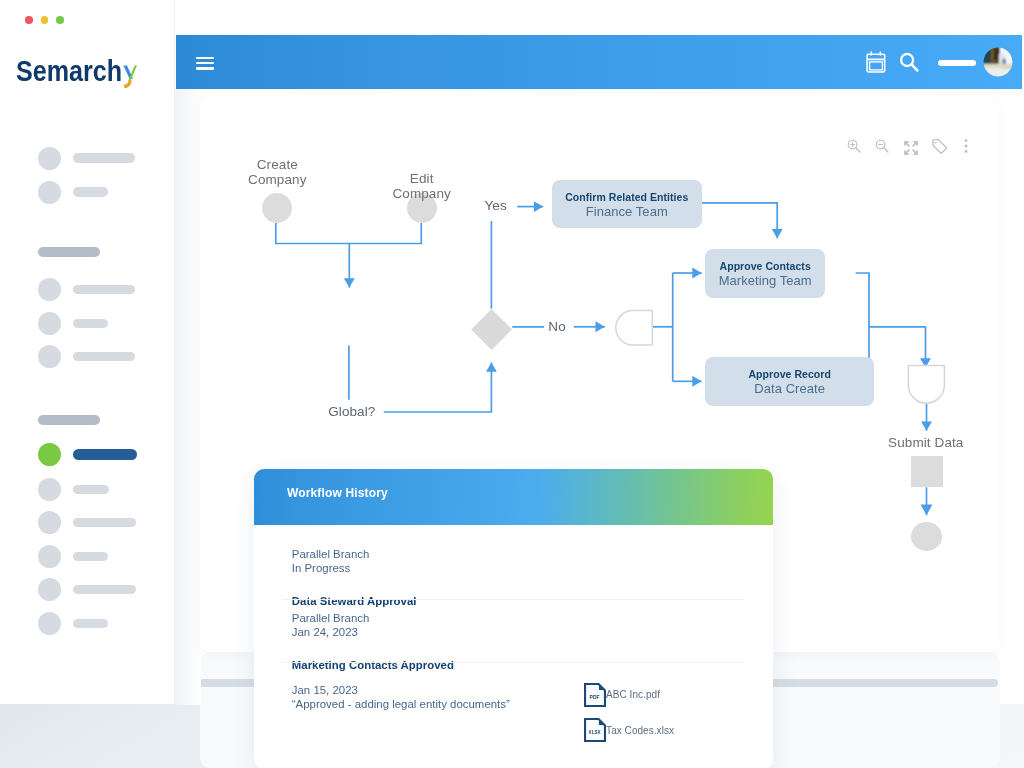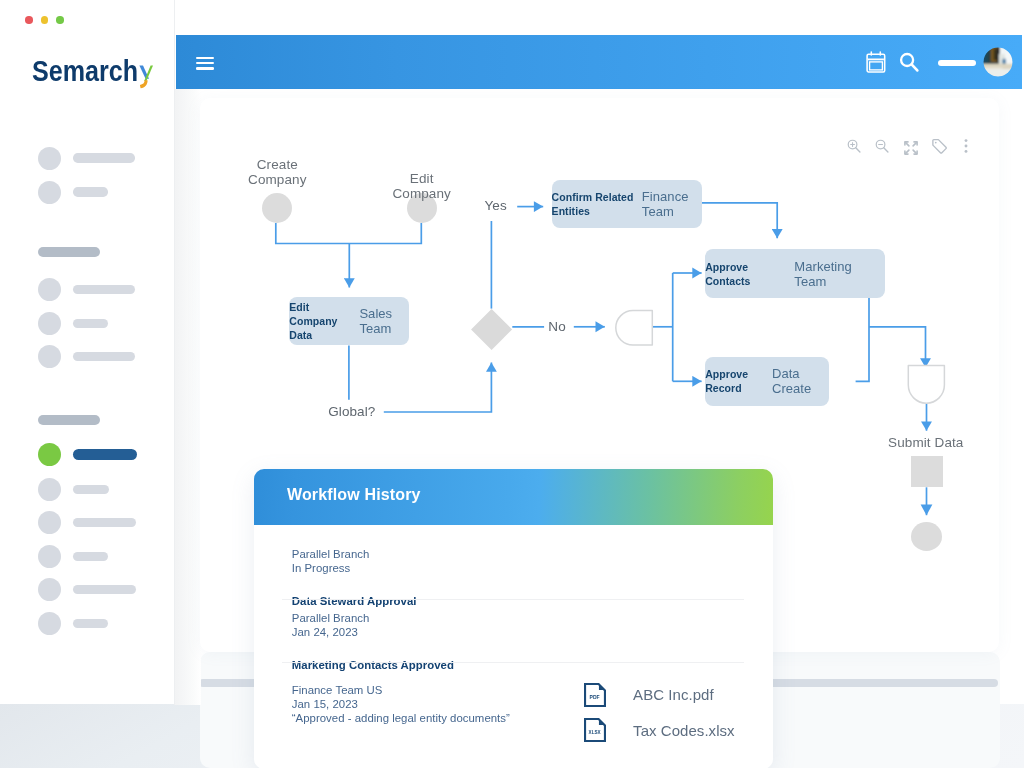--- a/index.html
+++ b/index.html
@@ -28,21 +28,21 @@
   }
   .mainwin { position:absolute; left:0; top:0; width:1024px; height:705px; background:#fff; }
 
   
   .tl { position:absolute; border-radius:50%; width:7.5px; height:7.5px; top:16px; }
 
   
   .sidebar-div { position:absolute; left:174px; top:0; width:1px; height:705px; background:#edeff1; }
   .content-gutter { position:absolute; left:175px; top:89px; width:26px; height:616px;
       background:linear-gradient(90deg, #f2f3f4 0%, #f5f6f7 30%, #fafbfb 70%, #ffffff 100%); }
-  .logo { position:absolute; left:32px; top:57px; }
+  .logo { position:absolute; left:16px; top:57px; }
 
   .nav-dot { position:absolute; width:23px; height:23px; border-radius:50%; background:#d6dae1; left:38px; }
   .nav-bar { position:absolute; left:73px; height:9.5px; border-radius:4.75px; background:#d6dae1; }
   .nav-head { position:absolute; left:38px; height:10px; border-radius:5px; background:#b3bcc7; width:62px; }
 
   
   .appbar { position:absolute; left:176px; top:35px; width:846px; height:54px; background:linear-gradient(90deg,#2d8ad7 0%, #3795e2 26%, #47abf8 100%); }
   .ham-bar { position:absolute; height:2.6px; width:17.5px; background:#fff; border-radius:1.3px; left:196px; }
   .hdr-pill { position:absolute; left:938px; top:60px; width:38px; height:6px; border-radius:3px; background:#fff; }
   .avatar { position:absolute; left:982.5px; top:46.8px; width:30px; height:30px; border-radius:50%; overflow:hidden; }
@@ -53,41 +53,41 @@
 
 
   
   .wf { position:absolute; left:196px; top:98px; width:804px; height:480px; }
   .wf-lines { position:absolute; left:0; top:0; }
   .node-circle { position:absolute; width:30px; height:30px; border-radius:50%; background:#dcdcdc; }
   .node-square { position:absolute; background:#dcdcdc; }
   .node-label { position:absolute; font-size:13.5px; color:#6a7178; text-align:center; line-height:15px; letter-spacing:0.1px; }
   .node-label-top { }
   .diamond { position:absolute; background:#dadada; transform:rotate(45deg); }
-  .task { position:absolute; background:#d2dfeb; border-radius:8px; display:flex; flex-direction:row;
+  .task { position:absolute; background:#d2dfeb; border-radius:8px; display:flex; flex-direction:column;
           align-items:center; justify-content:center; }
   .task-t { font-size:10.5px; font-weight:bold; color:#16456e; letter-spacing:0.05px; line-height:14px; }
   .task-s { font-size:13px; color:#4a6e8e; line-height:15px; letter-spacing:0.05px; }
   .edge-label { position:absolute; font-size:13.5px; color:#5e666e; letter-spacing:0.1px; }
 
 
   
   .hist { position:absolute; left:254.4px; top:469.4px; width:519.1px; height:300px;
           background:#fff; border-radius:10px; box-shadow:0 7px 24px rgba(110,135,170,0.14); overflow:hidden; }
   .hist-hd { position:absolute; left:0; top:0; width:519.1px; height:56px;
              background:linear-gradient(93deg,#2f8ed9 0%, #3594de 8%, #48a9ec 49%, #4cadee 55%, #6bc1a2 76%, #8ccf62 93%, #96d44d 100%); }
-  .hist-title { position:absolute; left:32.6px; top:17px; font-size:16px; font-weight:bold; color:#fff; letter-spacing:0.15px; }
+  .hist-title { position:absolute; left:32.6px; top:17px; font-size:12px; font-weight:bold; color:#fff; letter-spacing:0.15px; }
   .hist-body { position:absolute; left:0; top:0; width:519.1px; }
   .hist-row { position:absolute; left:37.4px; }
   .h-line { font-size:11.4px; color:#45668e; line-height:13.9px; letter-spacing:0.02px; white-space:nowrap; }
   .h-bold { font-weight:bold; color:#134272;margin-top:19px; }
   .hist-sep { position:absolute; left:27.6px; width:462px; height:1px; background:#eff0f2; }
   .h-att { position:absolute; left:329.7px; }
   .att { display:flex; align-items:center; margin-bottom:11.2px; }
-  .att-name { margin-left:27px; font-size:15px; color:#5d6d80; letter-spacing:0.05px;text-align:center; }
+  .att-name { margin-left:0; font-size:10px; color:#5d6d80; letter-spacing:0.05px;text-align:center; }
 
   
   .ctool { position:absolute; top:138px; }
 </style>
 </head>
 <body>
 
 <div id="root">
   <div class="mainwin"></div>
   <div class="bg-far"></div>
@@ -221,39 +221,35 @@
         <path d="M730.5,389.3 L730.5,417.2" marker-end="url(#ah2)"></path>
       </g>
     </svg>
 
     <div class="node-circle" style="left:66.3px;top:95px"></div>
     <div class="node-label node-label-top" style="left:26.3px;top:58.5px;width:110px"><span>Create</span><br><span>Company</span></div>
 
     <div class="node-circle" style="left:210.7px;top:95px"></div>
     <div class="node-label node-label-top" style="left:170.7px;top:73px;width:110px"><span>Edit</span><br><span>Company</span></div>
 
-    <div class="task" style="left:93.3px;top:199.1px;width:119.3px;height:48.3px">
-      <div class="task-t">Edit Company Data</div>
-      <div class="task-s">Sales Team</div>
-    </div>
 
     <div class="diamond" style="left:280.9px;top:216.5px;width:29.2px;height:29.2px"></div>
     <div class="edge-label" style="left:132.2px;top:305.6px">Global?</div>
     <div class="edge-label" style="left:288.5px;top:100.4px">Yes</div>
     <div class="edge-label" style="left:352.3px;top:220.6px">No</div>
 
     <div class="task" style="left:355.6px;top:82.3px;width:150.4px;height:47.9px">
       <div class="task-t">Confirm Related Entities</div>
       <div class="task-s">Finance Team</div>
     </div>
-    <div class="task" style="left:509.2px;top:151.4px;width:180px;height:48.7px">
+    <div class="task" style="left:509.2px;top:151.4px;width:120px;height:48.7px">
       <div class="task-t">Approve Contacts</div>
       <div class="task-s">Marketing Team</div>
     </div>
-    <div class="task" style="left:509.2px;top:258.5px;width:124px;height:49.1px">
+    <div class="task" style="left:509.2px;top:258.5px;width:169px;height:49.1px">
       <div class="task-t">Approve Record</div>
       <div class="task-s">Data Create</div>
     </div>
 
     <svg style="position:absolute;left:417.6px;top:211.4px" width="40" height="38" viewBox="0 0 40 38">
       <path d="M38.3,1.6 L19.0,1.6 A17.2,17.2 0 0 0 19.0,36.0 L38.3,36.0 Z" fill="#fff" stroke="#d5d7d9" stroke-width="1.5" stroke-linejoin="round"></path>
     </svg>
     <svg style="position:absolute;left:711.2px;top:266.2px" width="39" height="42" viewBox="0 0 39 42">
       <path d="M1.3,1.4 L37.4,1.4 L37.4,21.1 A18.05,18.05 0 0 1 1.3,21.1 Z" fill="#fff" stroke="#d5d7d9" stroke-width="1.5" stroke-linejoin="round"></path>
     </svg>
@@ -307,21 +303,20 @@
         <div class="h-line h-bold">Data Steward Approval</div>
       </div>
       <div class="hist-sep" style="top:129.5px"></div>
       <div class="hist-row" style="top:142.6px">
         <div class="h-line">Parallel Branch</div>
         <div class="h-line">Jan 24, 2023</div>
         <div class="h-line h-bold">Marketing Contacts Approved</div>
       </div>
       <div class="hist-sep" style="top:192.6px"></div>
       <div class="hist-row" style="top:214.6px">
-        <div class="h-line">Finance Team US</div>
         <div class="h-line">Jan 15, 2023</div>
         <div class="h-line">“Approved - adding legal entity documents”</div>
       </div>
       <div class="h-att" style="top:213.5px">
         <div class="att">
           <svg width="22" height="24" viewBox="0 0 22 24">
             <path d="M1.05,1.05 L14.6,1.05 L20.95,7.4 L20.95,22.95 L1.05,22.95 Z" fill="#fff" stroke="#1b4a78" stroke-width="2.1" stroke-linejoin="miter"></path>
             <path d="M14.95,1.7 L20.3,7.05 L14.95,7.05 Z" fill="#1b4a78"></path>
             <text x="10.6" y="16.3" text-anchor="middle" font-family="Liberation Sans, sans-serif" font-size="5" font-weight="bold" fill="#1b4a78">PDF</text>
           </svg>

